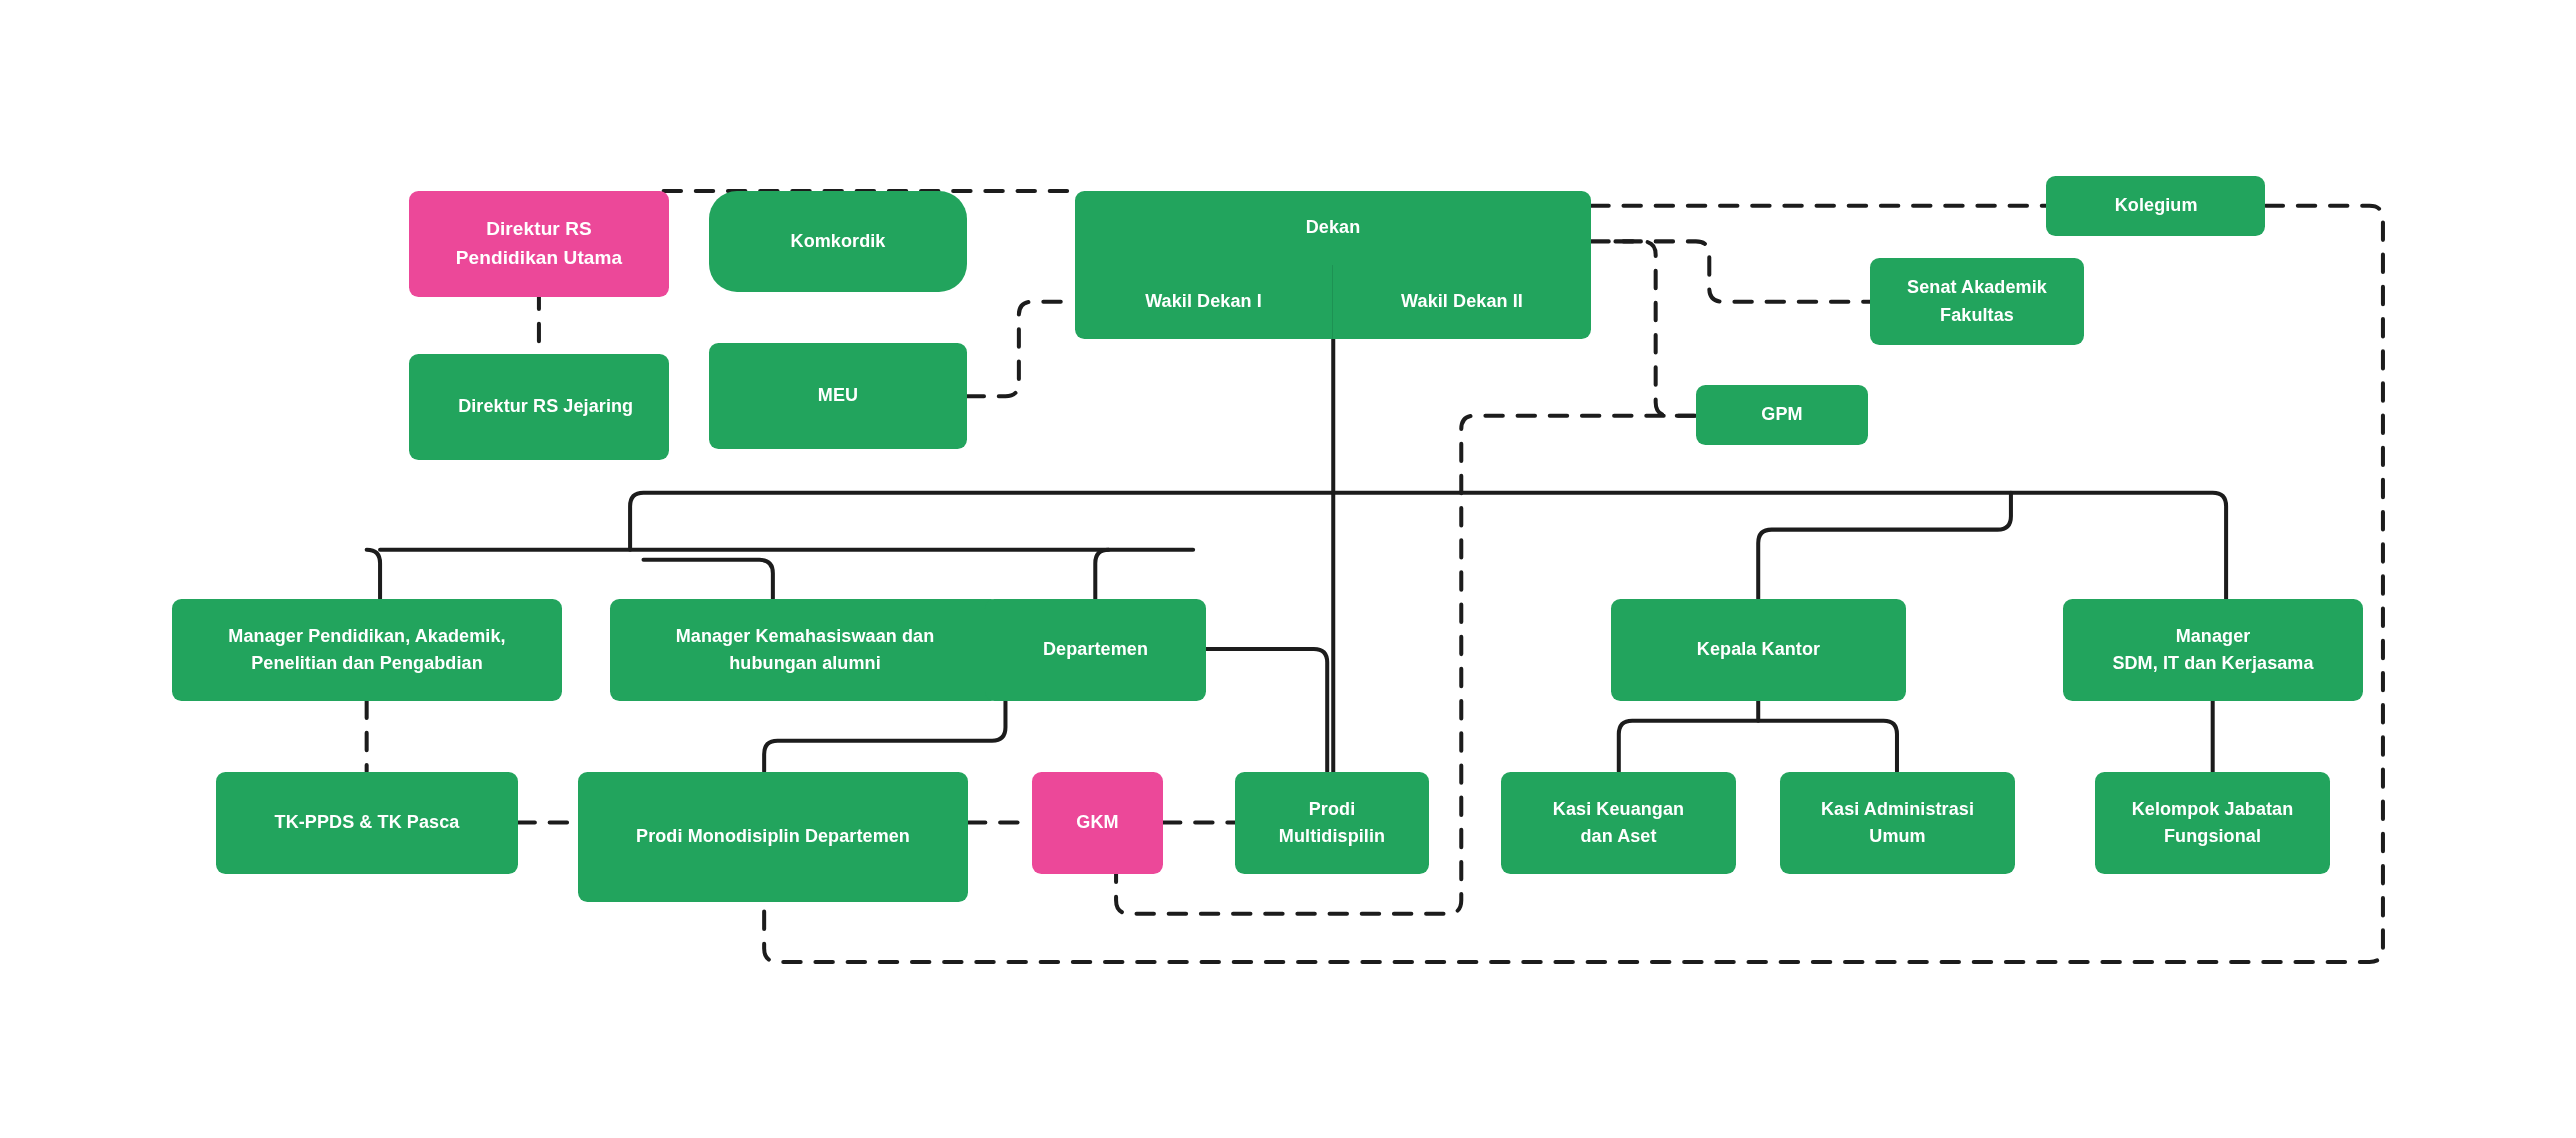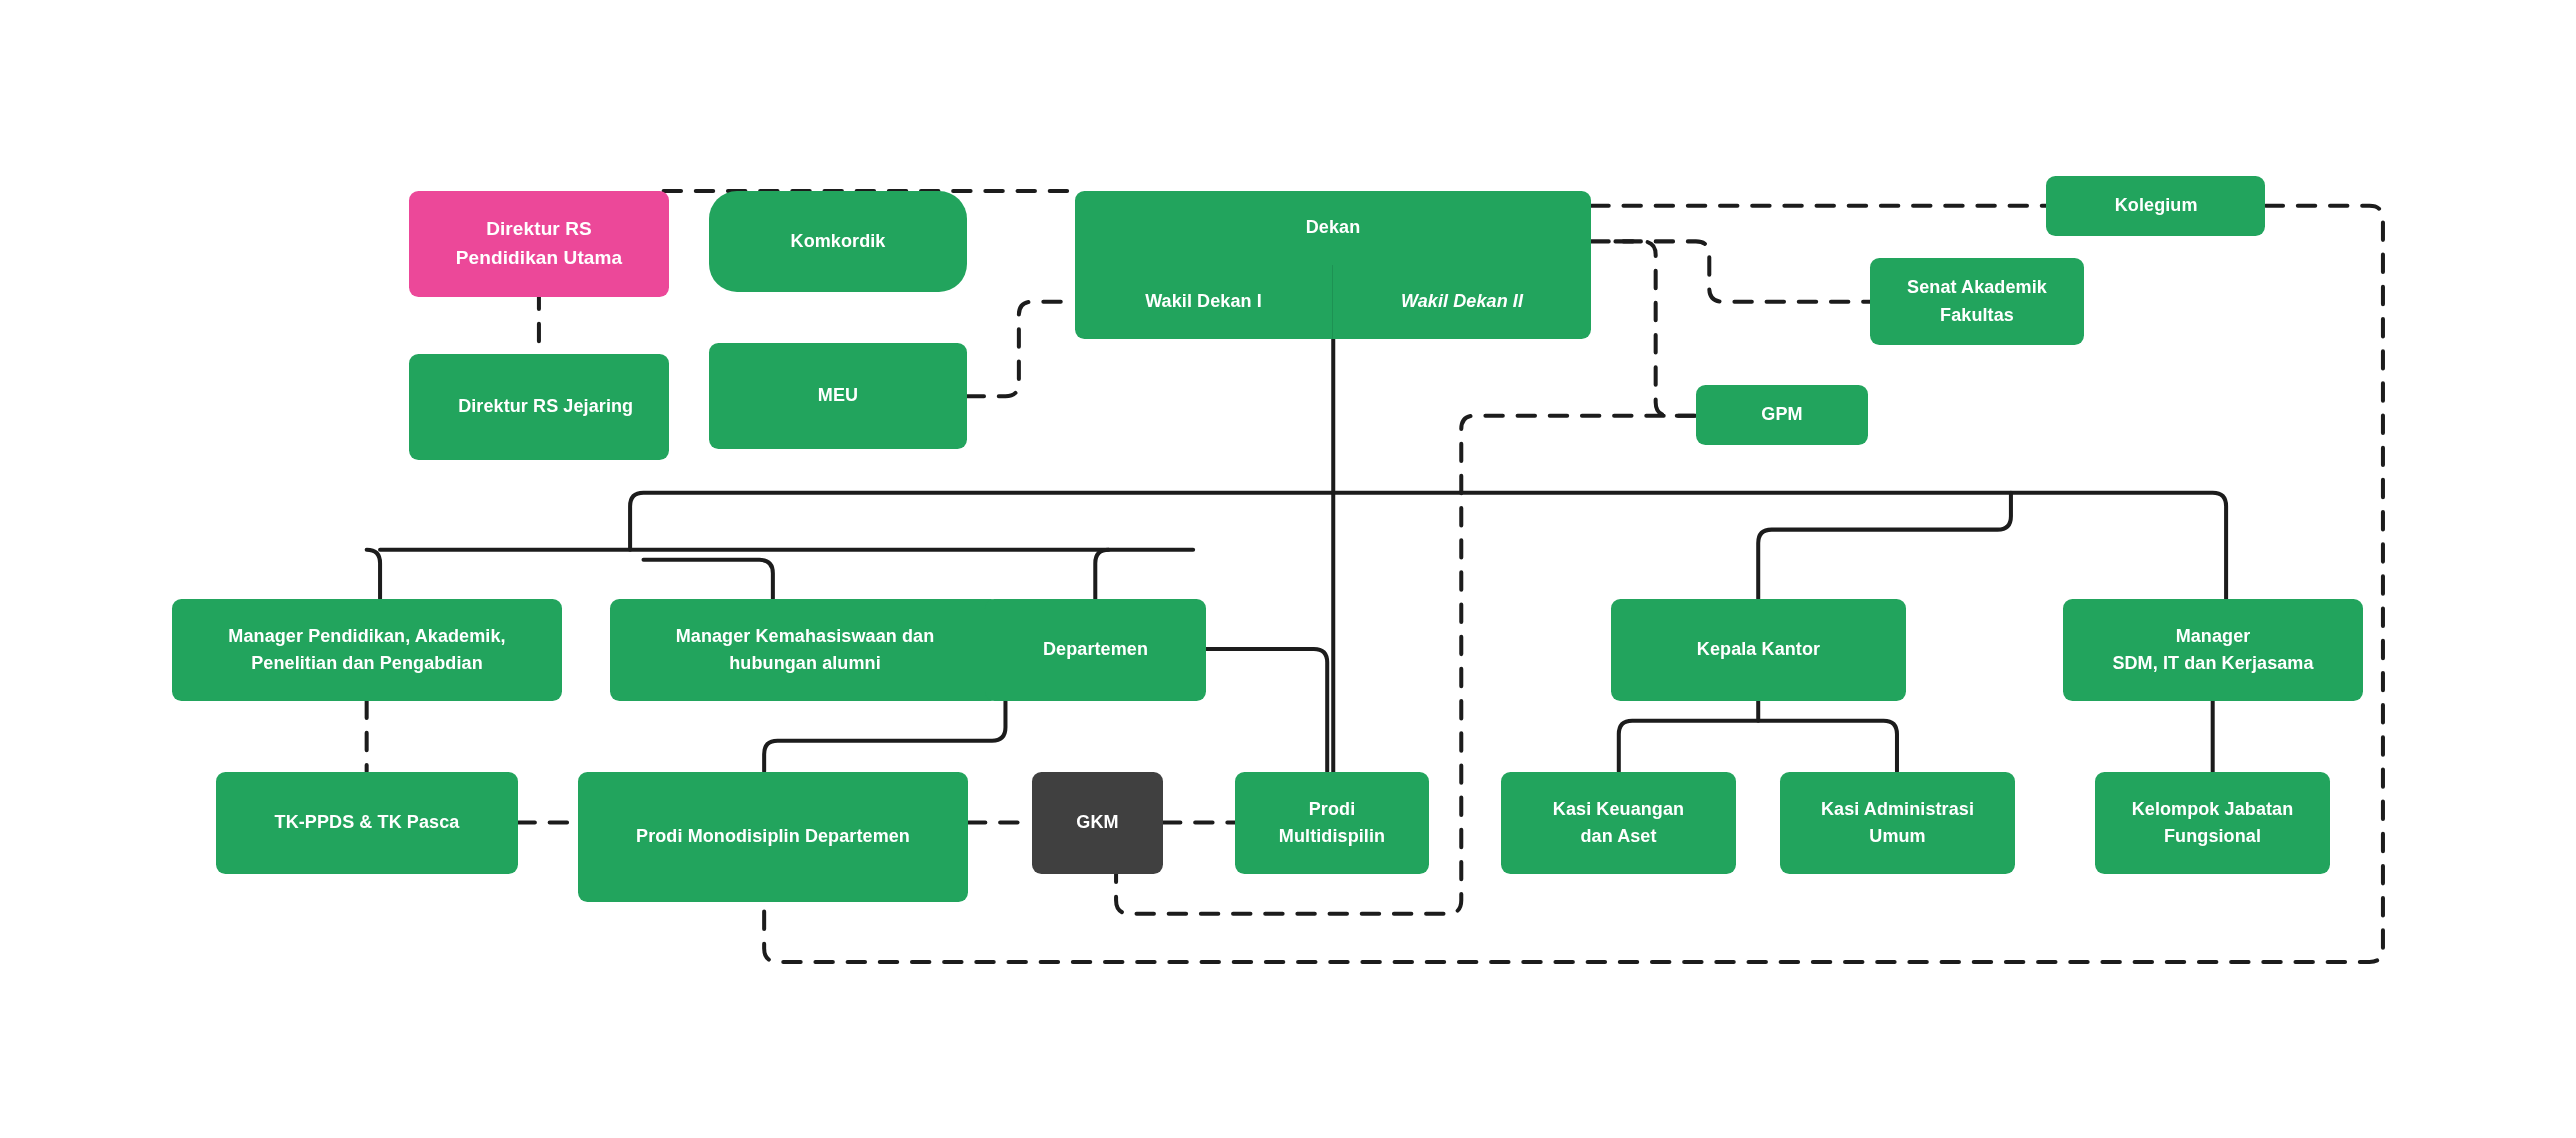--- a/index.html
+++ b/index.html
@@ -52,21 +52,20 @@
   .node.split-bl {
     border-top-left-radius: 0;
     border-top-right-radius: 0;
     border-bottom-right-radius: 0;
     border-right: 1px solid #1d9253;
   }
   .node.split-br {
     border-top-left-radius: 0;
     border-top-right-radius: 0;
     border-bottom-left-radius: 0;
-    font-style: italic;
   }
 </style>
 </head>
 <body>
 
 <div id="canvas">
   <svg id="edges" viewBox="0 0 3843 1699" xmlns="http://www.w3.org/2000/svg">
       <path d="M 804 435 L 804 512" fill="none" stroke="#1c1c1c" stroke-width="6" stroke-linecap="round" stroke-linejoin="round" stroke-dasharray="26 22"></path>
       <path d="M 990 285 L 1604 285" fill="none" stroke="#1c1c1c" stroke-width="6" stroke-linecap="round" stroke-linejoin="round" stroke-dasharray="26 22"></path>
       <path d="M 1442 591 L 1500 591 Q 1520 591 1520 571 L 1520 470 Q 1520 450 1540 450 L 1604 450" fill="none" stroke="#1c1c1c" stroke-width="6" stroke-linecap="round" stroke-linejoin="round" stroke-dasharray="26 22"></path>
@@ -137,21 +136,21 @@
     </div>
     <div class="node" style="left: 2063px; top: 599px; width: 300px; height: 102px; font-size: 18px; background: rgb(34, 164, 93); color: rgb(255, 255, 255);">
       <span class="label">Manager<br>SDM, IT dan Kerjasama</span>
     </div>
     <div class="node" style="left: 216px; top: 772px; width: 302px; height: 102px; font-size: 18px; background: rgb(34, 164, 93); color: rgb(255, 255, 255);">
       <span class="label">TK-PPDS &amp; TK Pasca</span>
     </div>
     <div class="node" style="left: 578px; top: 772px; width: 390px; height: 130px; font-size: 18px; background: rgb(34, 164, 93); color: rgb(255, 255, 255);">
       <span class="label">Prodi Monodisiplin Departemen</span>
     </div>
-    <div class="node" style="left: 1032px; top: 772px; width: 131px; height: 102px; font-size: 18px; background: #404040; color: rgb(255, 255, 255);">
+    <div class="node" style="left: 1032px; top: 772px; width: 131px; height: 102px; font-size: 18px; background: #ec4899; color: rgb(255, 255, 255);">
       <span class="label">GKM</span>
     </div>
     <div class="node" style="left: 1235px; top: 772px; width: 194px; height: 102px; font-size: 18px; background: rgb(34, 164, 93); color: rgb(255, 255, 255);">
       <span class="label">Prodi<br>Multidispilin</span>
     </div>
     <div class="node" style="left: 1501px; top: 772px; width: 235px; height: 102px; font-size: 18px; background: rgb(34, 164, 93); color: rgb(255, 255, 255);">
       <span class="label">Kasi Keuangan<br>dan Aset</span>
     </div>
     <div class="node" style="left: 1780px; top: 772px; width: 235px; height: 102px; font-size: 18px; background: rgb(34, 164, 93); color: rgb(255, 255, 255);">
       <span class="label">Kasi Administrasi<br>Umum</span>

